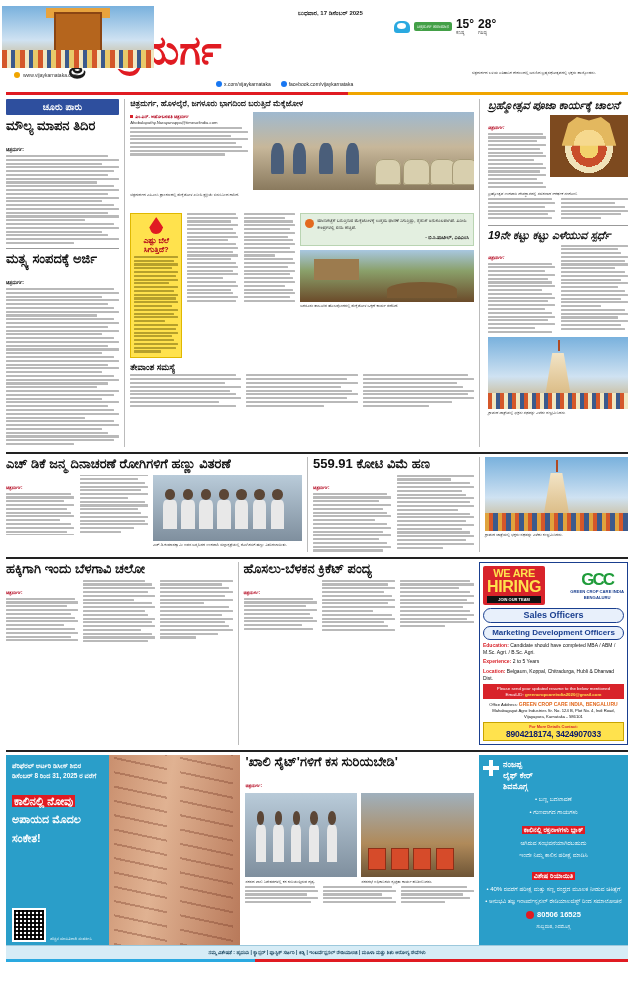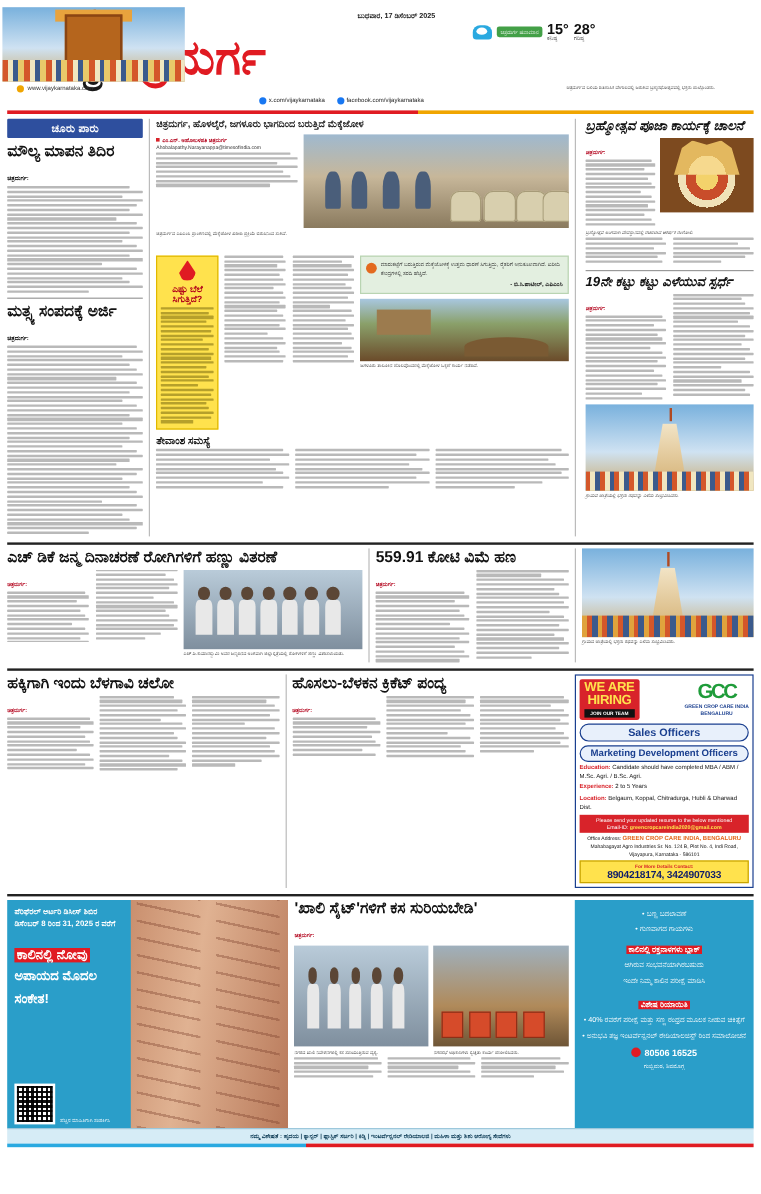--- a/index.html
+++ b/index.html
@@ -105,21 +105,21 @@
   
   .qbox { background:#e3efe0; border:1px solid #b9d4b2; padding:4px; }
   .qbox .dot { width:9px;height:9px;border-radius:50%;background:#e36a1f;float:left;margin:1px 3px 0 0;}
   .qbox .src { font-size:5px; font-weight:800; color:#222; text-align:right; margin-top:2px;}
 
   
   .ad-hire { border:1.5px solid #1a3f8f; background:#fff; padding:3px; }
   .hire-top { display:flex; align-items:center; justify-content:space-between; }
   .hire-badge { background:#d8232a; padding:2px 4px; border-radius:2px; text-align:center; }
   .hire-badge .l1 { font-size:11px; font-weight:700; color:#ffe24d; line-height:1; letter-spacing:-.3px;}
-  .hire-badge .l2 { font-size:11px; font-weight:900; color:#ffe24d; line-height:1; letter-spacing:-.3px;}
+  .hire-badge .l2 { font-size:16px; font-weight:900; color:#ffe24d; line-height:1; letter-spacing:-.3px;}
   .hire-badge .l3 { font-size:4px; font-weight:800; color:#fff; background:#111; margin-top:1px; padding:1px 2px;}
   .gcc { text-align:center; }
   .gcc-mark { font-size:17px; font-weight:900; color:#1f9c3a; letter-spacing:-2px; line-height:1;}
   .gcc-n { font-size:4.2px; font-weight:800; color:#1a3f8f; line-height:1.2; margin-top:1px;}
   .pill { background:#e8f0fb; border:1px solid #1a3f8f; border-radius:9px; text-align:center;
       font-size:9px; font-weight:800; color:#1a3f8f; padding:1.5px 2px; margin-top:3px;}
   .pill.small { font-size:8px; }
   .hire-line { font-size:5px; color:#111; line-height:1.45; margin-top:2px;}
   .hire-line b { color:#d8232a; }
   .hire-red { background:#d8232a; color:#fff; font-size:4.4px; text-align:center; padding:1.5px; margin-top:2px; line-height:1.4;}
@@ -735,20 +735,28 @@
           <span class="ln w90"></span>
           <span class="ln w100"></span>
         <span class="ln w85"></span>
           <span class="ln w95"></span>
           <span class="ln w60"></span>
       </div>
     </div>
 
     <div style="width:150px;">
       <div class="ad-nan" style="height:190px;">
+        <div class="nan-top">
+          <div class="plus"></div>
+          <div class="nan-name">
+            <div>ನಂಜಪ್ಪ</div>
+            <div>ಲೈಫ್ ಕೇರ್</div>
+            <div>ಶಿವಮೊಗ್ಗ</div>
+          </div>
+        </div>
         <div class="nan-li">• ಬಣ್ಣ ಬದಲಾವಣೆ</div>
         <div class="nan-li">• ಗುಣವಾಗದ ಗಾಯಗಳು</div>
         <div style="text-align:center;">
           <span class="nan-hi">ಕಾಲಿನಲ್ಲಿ ರಕ್ತನಾಳಗಳು ಬ್ಲಾಕ್</span>
         </div>
         <div class="nan-li">ಆಗಿರುವ ಸಂಭವನೆಯಾಗಿರಬಹುದು</div>
         <div class="nan-li">ಇಂದೇ ನಿಮ್ಮ ಕಾಲಿನ ಪರೀಕ್ಷೆ ಮಾಡಿಸಿ</div>
         <div style="text-align:center;margin-top:3px;">
           <span class="nan-hi">ವಿಶೇಷ ರಿಯಾಯಿತಿ</span>
         </div>

